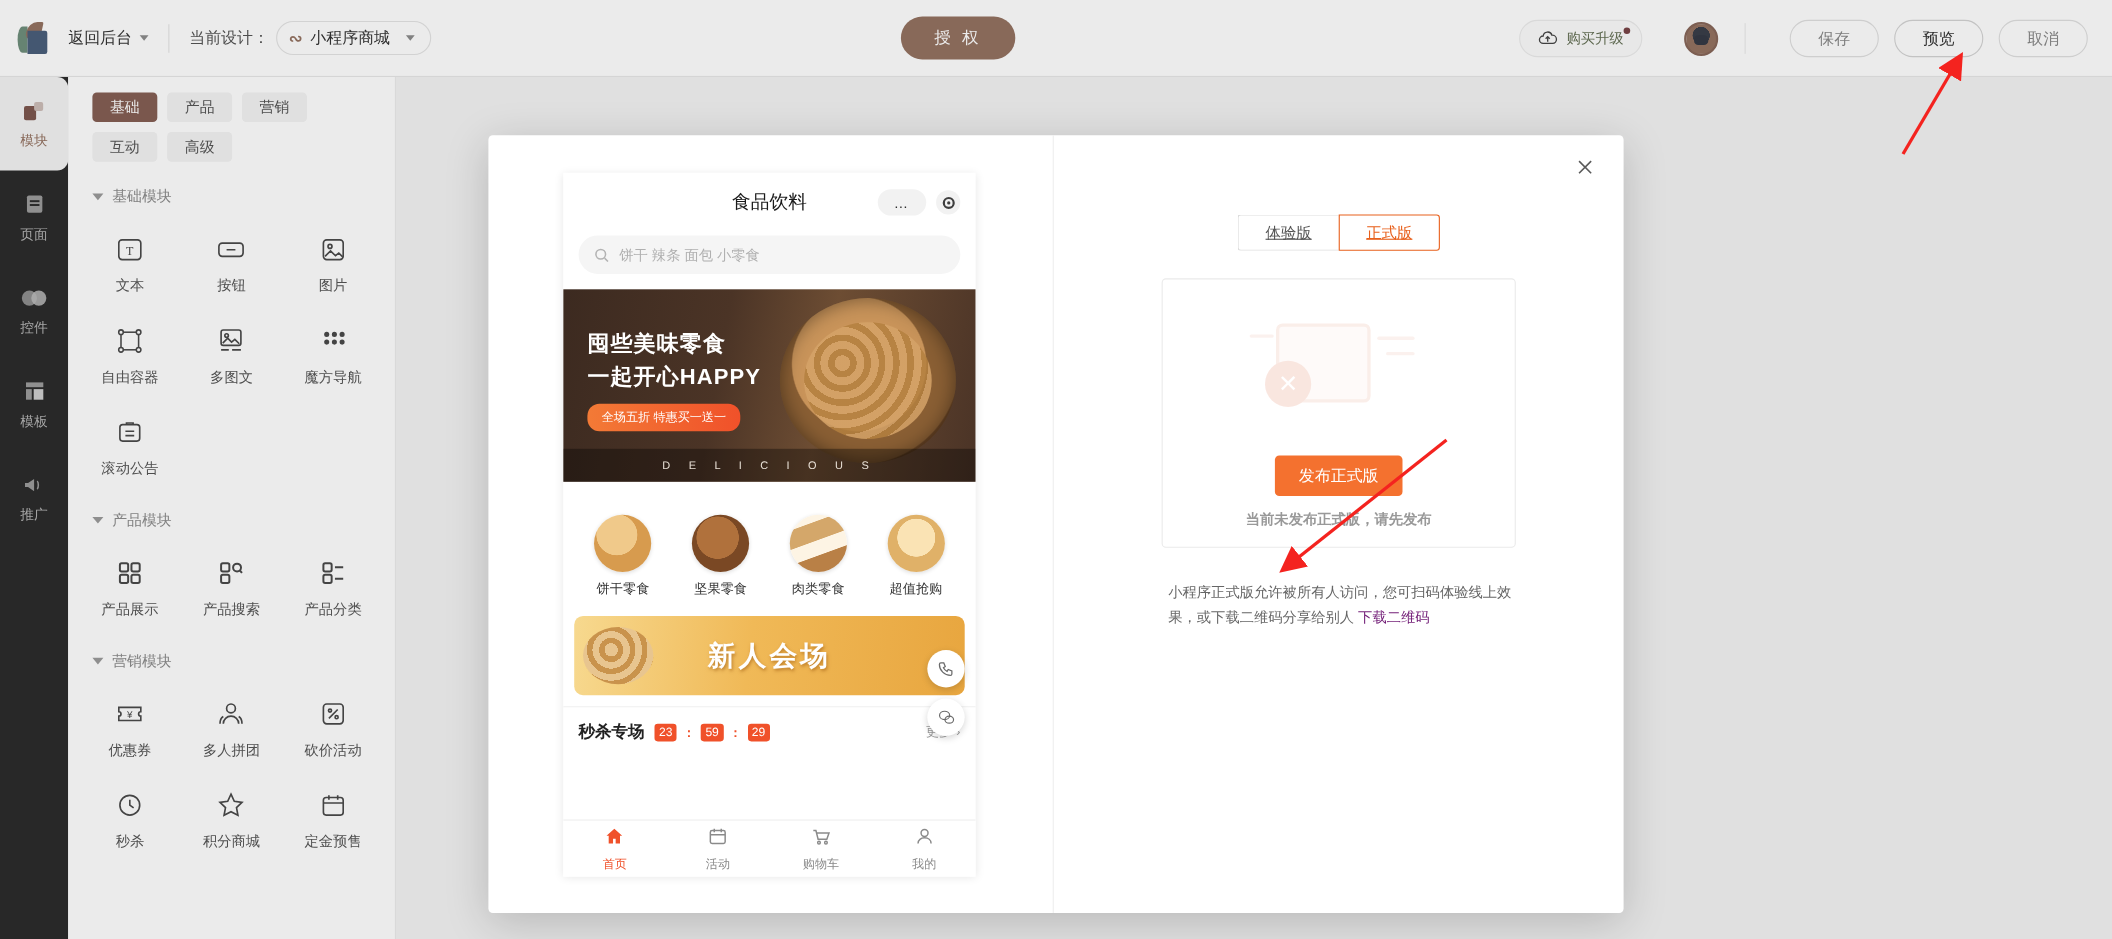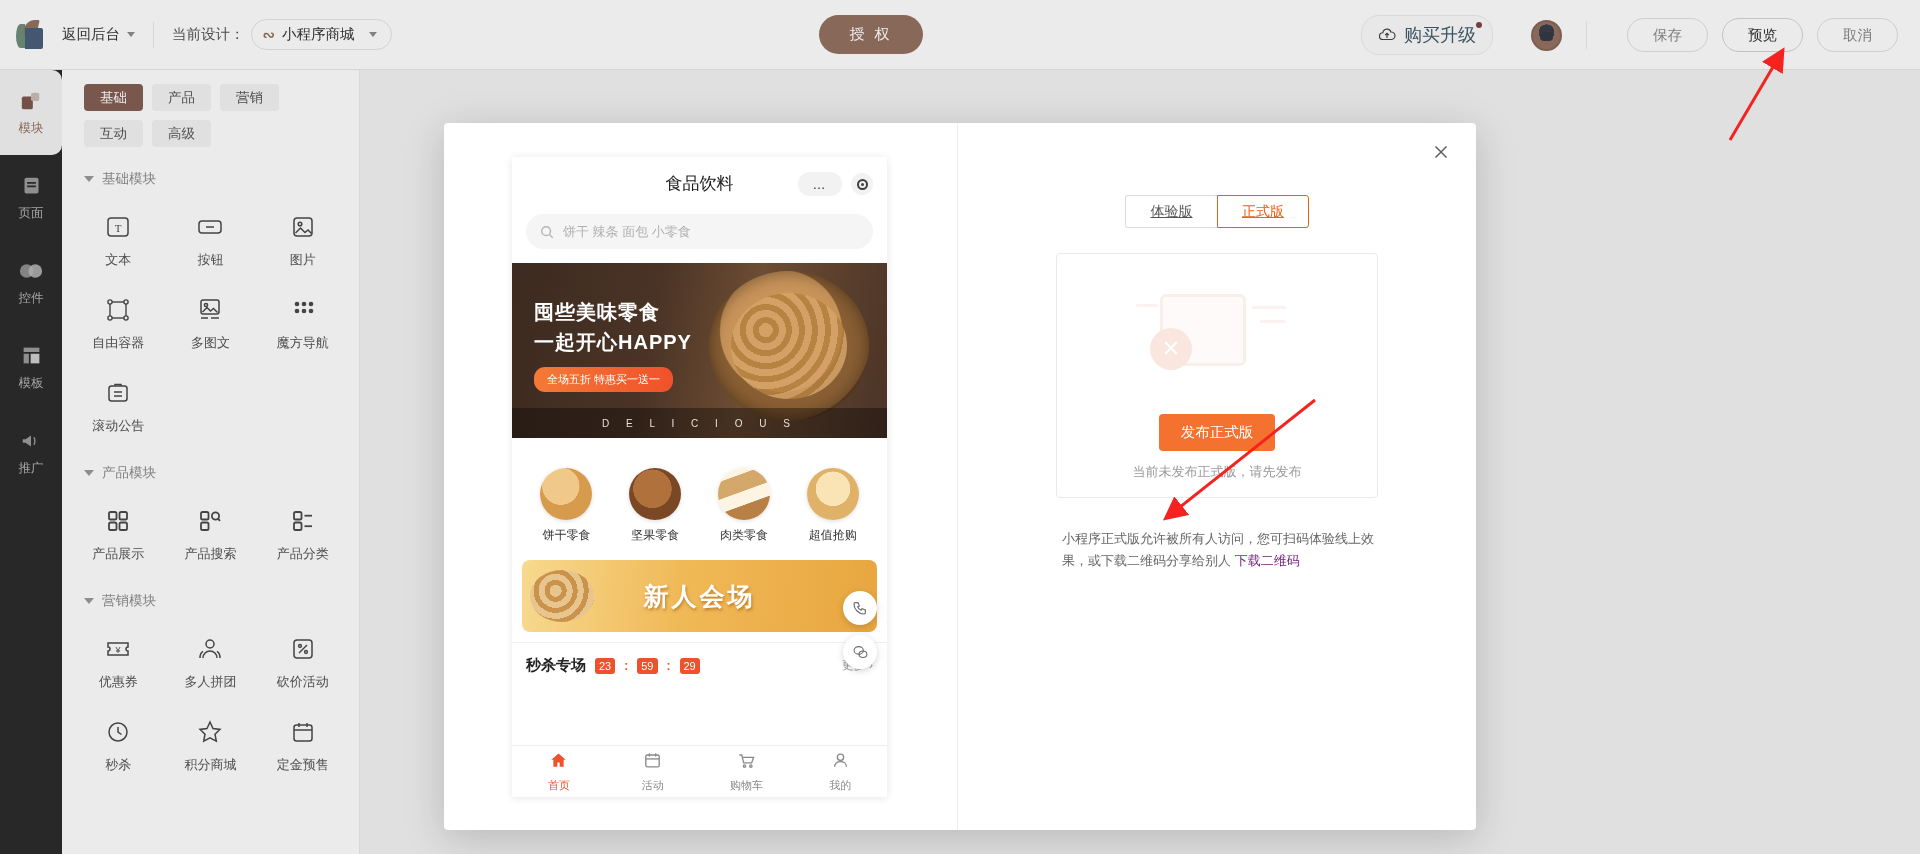--- a/index.html
+++ b/index.html
@@ -42,21 +42,21 @@
   .auth-btn {
     position: absolute; left: 819px; top: 15px; width: 104px; height: 39px;
     background: #e8601c; color: #fff; border-radius: 20px; border: none;
     font-size: 15px; letter-spacing: 3px; cursor: pointer;
     display: flex; align-items: center; justify-content: center;
   }
 
   .right-zone { position: absolute; right: 0; top: 0; height: 70px; display: flex; align-items: center; padding-right: 22px; }
   .upgrade-pill {
     display: flex; align-items: center; gap: 8px; border: 1px solid #ececec; background: #fcfcfc;
-    border-radius: 18px; padding: 7px 16px; font-size: 18px; color: #0369a1; position: relative; cursor: pointer;
+    border-radius: 18px; padding: 7px 16px; font-size: 13px; color: #4d7c0f; position: relative; cursor: pointer;
   }
   .red-dot { position: absolute; right: 10px; top: 6px; width: 6px; height: 6px; border-radius: 50%; background: #f5222d; }
   .avatar { width: 31px; height: 31px; border-radius: 50%; margin: 0 24px 0 38px;
       background: radial-gradient(circle at 50% 38%, #2b3f6b 0 36%, #e8601c 37% 100%);
       border: 2px solid #d8541e; position: relative; cursor: pointer; }
   .avatar::after { content: ""; position: absolute; left: 7px; top: 10px; width: 13px; height: 9px;
       background: #253a66; border-radius: 4px; }
   .vsep { width: 1px; height: 28px; background: #ececec; margin-right: 26px; }
   .gbtn { border: 1px solid #e0e0e0; background: #fff; border-radius: 17px; height: 34px;
       padding: 0 25px; font-size: 14.5px; color: #888; cursor: pointer; margin-left: 14px; }
@@ -168,21 +168,21 @@
 
   .qrbox { position: absolute; left: 50%; transform: translateX(-50%); top: 130px; width: 322px; height: 245px;
       border: 1px solid #eaeaea; border-radius: 4px; display: flex; flex-direction: column; align-items: center; }
   .qr-ph { width: 170px; height: 120px; margin-top: 22px; position: relative; opacity: .35; }
   .qr-ph .box { position: absolute; left: 28px; top: 18px; width: 86px; height: 72px; border: 3px solid #f3cfc2; border-radius: 6px; background: #fdf3ef; }
   .qr-ph .circ { position: absolute; left: 18px; top: 52px; width: 42px; height: 42px; border-radius: 50%;
       background: #f0b8a6; display: flex; align-items: center; justify-content: center; color: #fff; font-size: 22px; }
   .qr-ph .ln { position: absolute; background: #f5d9cf; height: 3px; border-radius: 2px; }
   .pub-btn { margin-top: 18px; background: #f4712f; color: #fff; border: none; border-radius: 4px;
       padding: 9px 22px; font-size: 14.5px; cursor: pointer; }
-  .pub-hint { margin-top: 12px; font-size: 13px; color: #999; }
+  .pub-hint { margin-top: 12px; font-size: 13px; color: #999; font-weight: bold; }
   .foot-note { position: absolute; left: 104px; top: 405px; width: 330px; font-size: 13px; color: #666; line-height: 22px; }
   .foot-note a { color: #701a75; text-decoration: none; cursor: pointer; }
 
   
   .arrow-svg { position: absolute; pointer-events: none; z-index: 40; }
   svg { display: block; }
 </style>
 </head>
 <body>
 

